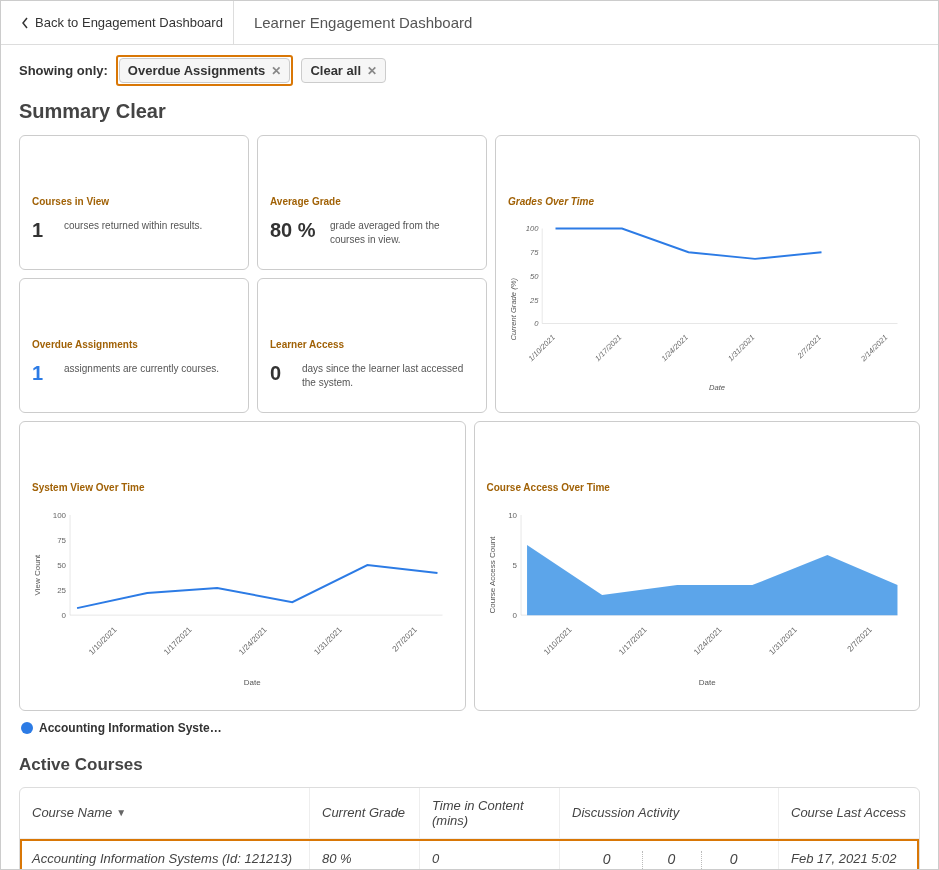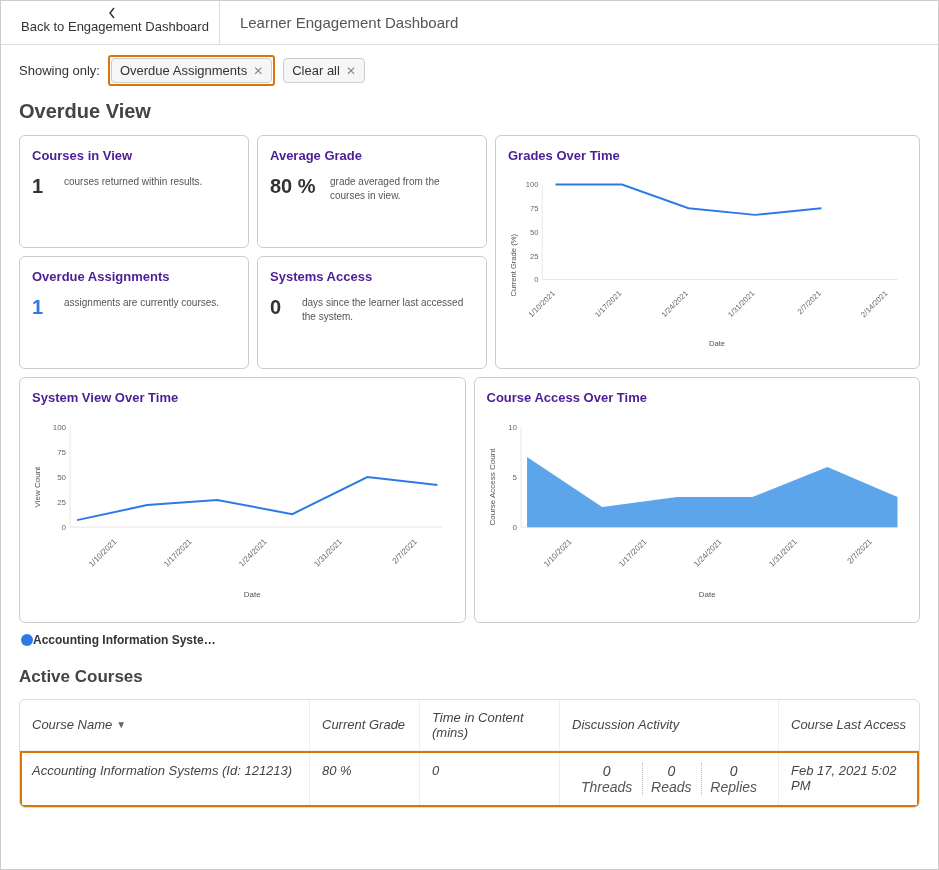--- a/index.html
+++ b/index.html
@@ -22,34 +22,34 @@
   }
   .back-link {
     display: flex;
     align-items: center;
     padding: 6px 10px;
     border-right: 1px solid #ddd;
     height: 100%;
     color: #333;
     font-size: 13px;
     cursor: pointer;
-    flex-direction: column;
   }
   .back-link svg { margin-right: 6px; }
   .page-title {
     padding-left: 20px;
     font-size: 15px;
     color: #555;
   }
   .filter-bar {
     display: flex;
     align-items: center;
     padding: 10px 18px;
     gap: 8px;
     font-size: 13px;
+    font-weight: bold;
   }
   .chip {
     display: flex;
     align-items: center;
     border: 1px solid #ccc;
     border-radius: 4px;
     padding: 4px 8px;
     background: #f6f6f6;
     gap: 6px;
     cursor: pointer;
@@ -68,24 +68,25 @@
     grid-template-rows: auto auto;
     gap: 8px;
     padding: 0 18px;
   }
   .card {
     border: 1px solid #ccc;
     border-radius: 6px;
     padding: 12px;
   }
   .card-title {
-    font-size: 13px;
-    font-weight: 600;
-    color: #4c1d95;
+    font-size: 10px;
+    font-weight: 600;
+    color: #a16207;
     margin-bottom: 12px;
+    margin-top: 48px;
   }
   .metric {
     display: flex;
     align-items: flex-start;
     gap: 10px;
   }
   .metric-value {
     font-size: 20px;
     font-weight: 600;
     color: #333;
@@ -94,30 +95,32 @@
   .metric-value.blue { color: #2C7BE5; font-weight: bold; }
   .metric-desc {
     font-size: 10px;
     color: #555;
     line-height: 1.4;
   }
   .chart-card {
     grid-row: span 2;
     display: flex;
     flex-direction: column;
+    font-style: italic;
   }
   .row2 {
     display: grid;
     grid-template-columns: 1fr 1fr;
     gap: 8px;
     padding: 8px 18px 0;
   }
   .legend {
     display: flex;
     align-items: center;
+    gap: 6px;
     padding: 10px 20px;
     font-size: 12px;
     font-weight: 600;
     color: #333;
   }
   .legend-dot {
     width: 12px; height: 12px;
     border-radius: 50%;
     background: #2C7BE5;
   }
@@ -193,21 +196,21 @@
       <span>Overdue Assignments</span>
       <span class="x">✕</span>
     </span>
   </span>
   <span class="chip">
     <span>Clear all</span>
     <span class="x">✕</span>
   </span>
 </div>
 
-<div class="section-title">Overdue View</div>
+<div class="section-title">Summary Clear</div>
 
 <div class="grid">
   <div class="card">
     <div class="card-title">Courses in View</div>
     <div class="metric">
       <div class="metric-value">1</div>
       <div class="metric-desc">courses returned within results.</div>
     </div>
   </div>
   <div class="card">
@@ -246,21 +249,21 @@
   </div>
 
   <div class="card highlight-orange">
     <div class="card-title">Overdue Assignments</div>
     <div class="metric">
       <div class="metric-value blue">1</div>
       <div class="metric-desc">assignments are currently courses.</div>
     </div>
   </div>
   <div class="card">
-    <div class="card-title">Systems Access</div>
+    <div class="card-title">Learner Access</div>
     <div class="metric">
       <div class="metric-value">0</div>
       <div class="metric-desc">days since the learner last accessed the system.</div>
     </div>
   </div>
 </div>
 
 <div class="row2">
   <div class="card">
     <div class="card-title">System View Over Time</div>

